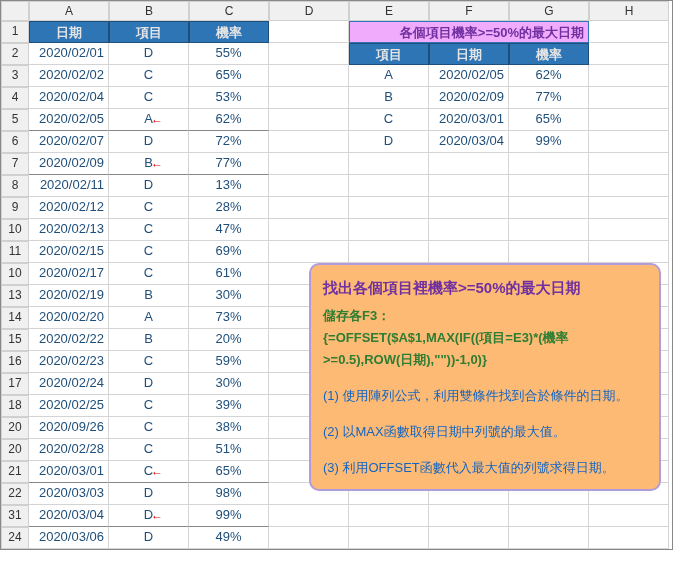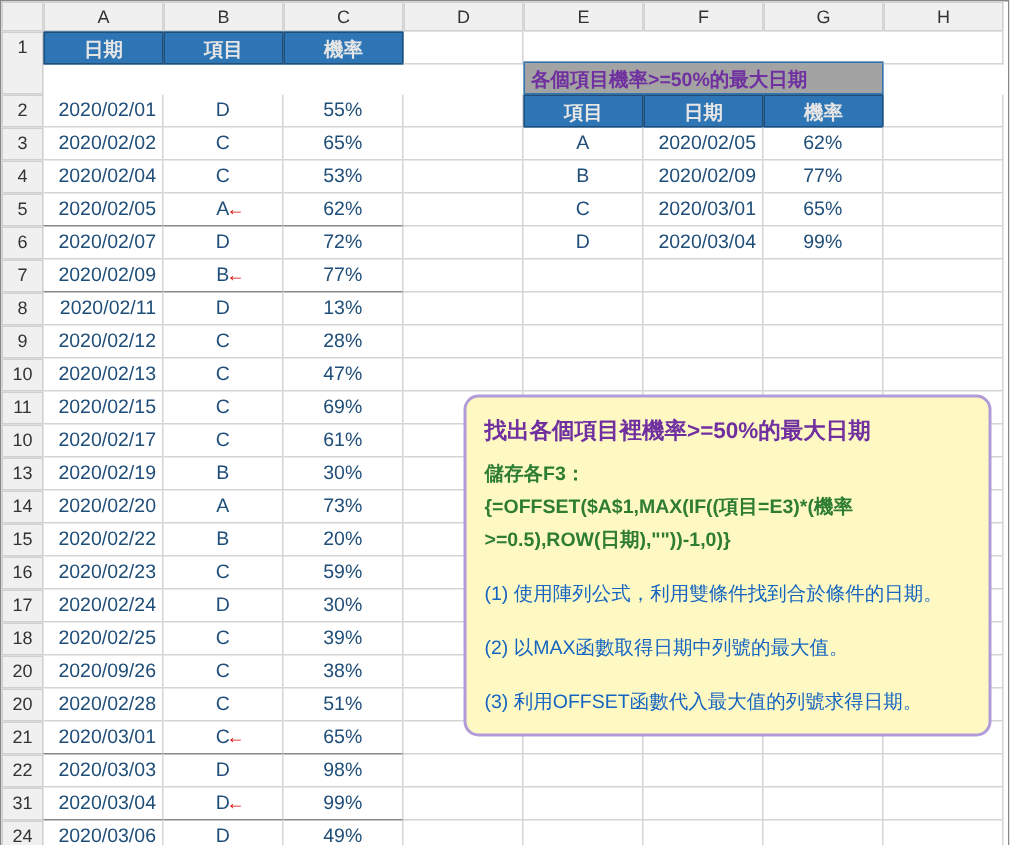--- a/index.html
+++ b/index.html
@@ -3,24 +3,24 @@
 <meta charset="utf-8">
 <style>
   * { box-sizing: border-box; margin: 0; padding: 0; }
   body { font-family: Arial, "Microsoft JhengHei", sans-serif; font-size: 13px; background: #fff; width: 673px; }
   .grid { display: grid; grid-template-columns: 28px repeat(8, 80px); }
   .colhead { background: #f0f0f0; border: 1px solid #d0d0d0; text-align: center; padding: 2px 0; color: #333; font-size: 12px; }
   .rowhead { background: #f0f0f0; border: 1px solid #d0d0d0; text-align: center; padding: 2px 0; color: #333; font-size: 12px; }
   .cell { border-right: 1px solid #d4d4d4; border-bottom: 1px solid #d4d4d4; padding: 2px 4px; height: 22px; text-align: right; position: relative; color: #1f4e79; }
   .cell.center { text-align: center; }
   .hdr { background: #2e75b6; color: #e5e5e5; font-weight: bold; text-align: center; border: 1px solid #1f4e79; }
-  .title { background: #a3a3a3; color: #7030a0; font-weight: bold; text-align: left; border: 1px solid #2e75b6; margin-top: 20px; }
+  .title { background: #f0abfc; color: #7030a0; font-weight: bold; text-align: right; border: 1px solid #2e75b6; }
   .ul { border-bottom: 1px solid #888; }
   .arrow { color: #d00; position: absolute; left: 42px; top: 3px; font-size: 12px; }
-  .annot { position: absolute; left: 308px; top: 262px; width: 352px; background: #fef9c3; border: 2px solid #b19cd9; border-radius: 10px; padding: 10px 12px; font-size: 13px; line-height: 1.7; }
+  .annot { position: absolute; left: 308px; top: 262px; width: 352px; background: #fdba74; border: 2px solid #b19cd9; border-radius: 10px; padding: 10px 12px; font-size: 13px; line-height: 1.7; }
   .annot .t1 { color: #7030a0; font-weight: bold; font-size: 15px; margin-bottom: 4px; }
   .annot .t2 { color: #2e7d32; font-weight: bold; }
   .annot .t3 { color: #2e7d32; font-weight: bold; margin-bottom: 4px; }
   .annot .step { color: #1565c0; margin-top: 14px; }
   .wrap { position: relative; width: 673px; border: 1px solid #888; }
 </style>
 </head>
 <body>
 
 <div class="wrap">

